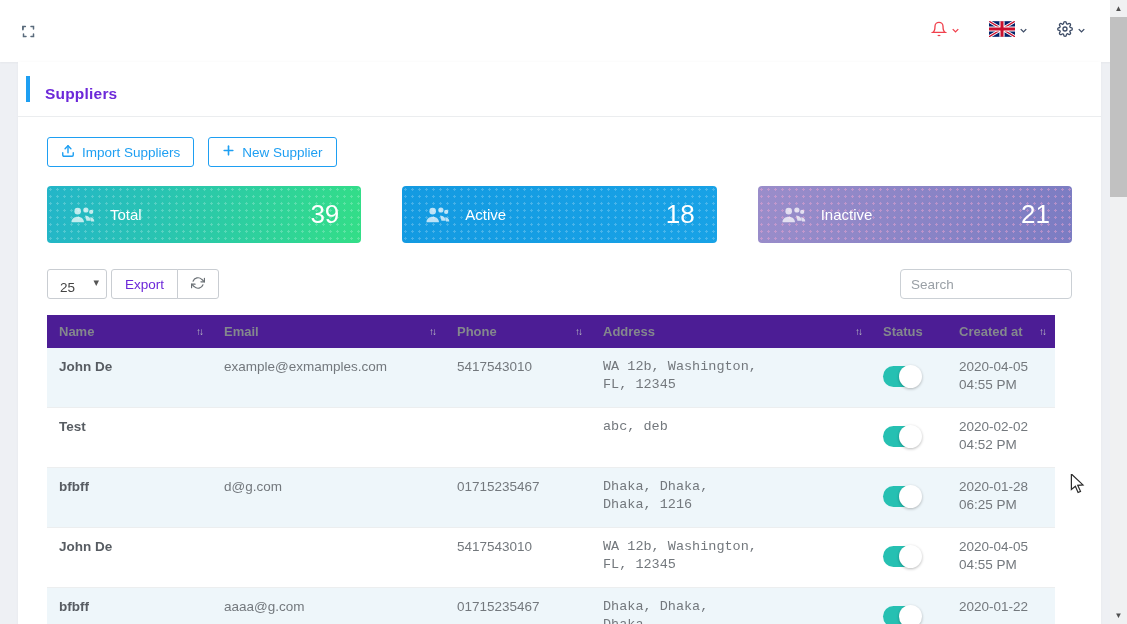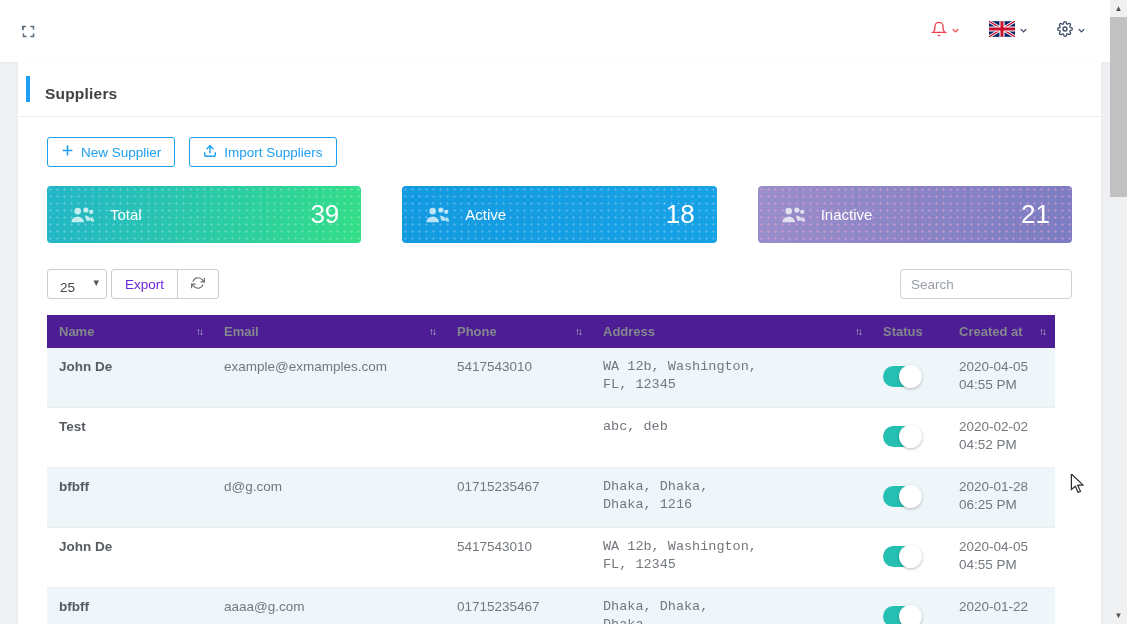--- a/index.html
+++ b/index.html
@@ -20,21 +20,21 @@
   .tb-item { display:flex; align-items:center; gap:3px; cursor:pointer; }
   .icon-red { color:#f0414d; }
   .icon-dark { color:#3d4c66; }
   .fullscreen-btn { color:#5a6b7c; display:flex; }
   .flag { border-radius:1px; overflow:hidden; display:block; }
   
   .main { padding:0 26px 0 18px; }
   .card { background:#fff; min-height:562px; box-shadow:0 0 3px rgba(0,0,0,.03); }
   .card-header { height:55px; display:flex; align-items:center; border-bottom:1px solid #ebedef; }
   .accent-bar { width:4px; height:26px; background:#1e9ff2; margin-left:8px; margin-right:15px; }
-  .page-title { font-size:15.5px; font-weight:700; color:#404040; letter-spacing:.2px;margin-top:9px; }
+  .page-title { font-size:15.5px; font-weight:700; color:#6d28d9; letter-spacing:.2px;margin-top:9px; }
   .card-body { padding:20px 29px 0 29px; }
   
   .action-row { display:flex; gap:14px; }
   .btn-outline {
     display:flex; align-items:center; gap:7px; background:#fff;
     border:1px solid #1e9ff2; color:#1e9ff2; border-radius:3px;
     height:30px; padding:0 13px; font-size:13.5px; font-family:inherit; cursor:pointer;
   }
   
   .stats-row { display:flex; gap:41px; margin-top:19px; }
@@ -166,36 +166,36 @@
   <div class="card">
     <div class="card-header">
       <div class="accent-bar"></div>
       <div class="page-title">Suppliers</div>
     </div>
     <div class="card-body">
 
       <div class="action-row">
         <button class="btn-outline">
           <span>
-            <svg width="13" height="13" viewBox="0 0 24 24" fill="none" stroke="currentColor" stroke-width="3" stroke-linecap="round">
-                <line x1="12" y1="4" x2="12" y2="20"></line>
-                <line x1="4" y1="12" x2="20" y2="12"></line>
-              </svg>
-          </span>
-          <span>New Supplier</span>
-        </button>
-        <button class="btn-outline">
-          <span>
             <svg width="14" height="14" viewBox="0 0 24 24" fill="none" stroke="currentColor" stroke-width="2.4" stroke-linecap="round" stroke-linejoin="round">
               <path d="M21 15v4a2 2 0 0 1-2 2H5a2 2 0 0 1-2-2v-4"></path>
                 <polyline points="17 8 12 3 7 8"></polyline>
                 <line x1="12" y1="3" x2="12" y2="15"></line>
             </svg>
           </span>
           <span>Import Suppliers</span>
+        </button>
+        <button class="btn-outline">
+          <span>
+            <svg width="13" height="13" viewBox="0 0 24 24" fill="none" stroke="currentColor" stroke-width="3" stroke-linecap="round">
+                <line x1="12" y1="4" x2="12" y2="20"></line>
+                <line x1="4" y1="12" x2="20" y2="12"></line>
+              </svg>
+          </span>
+          <span>New Supplier</span>
         </button>
       </div>
 
       <div class="stats-row">
         <div class="stat-card stat-total">
           <span class="stat-icon">
             <svg width="27" height="20" viewBox="0 0 28 20" fill="currentColor">
               <circle cx="9" cy="6" r="3.4"></circle>
                 <path d="M2.5 17.5c0-3.4 2.9-5.6 6.5-5.6s6.5 2.2 6.5 5.6z"></path>
               <circle cx="17.5" cy="4.8" r="2.7"></circle>

